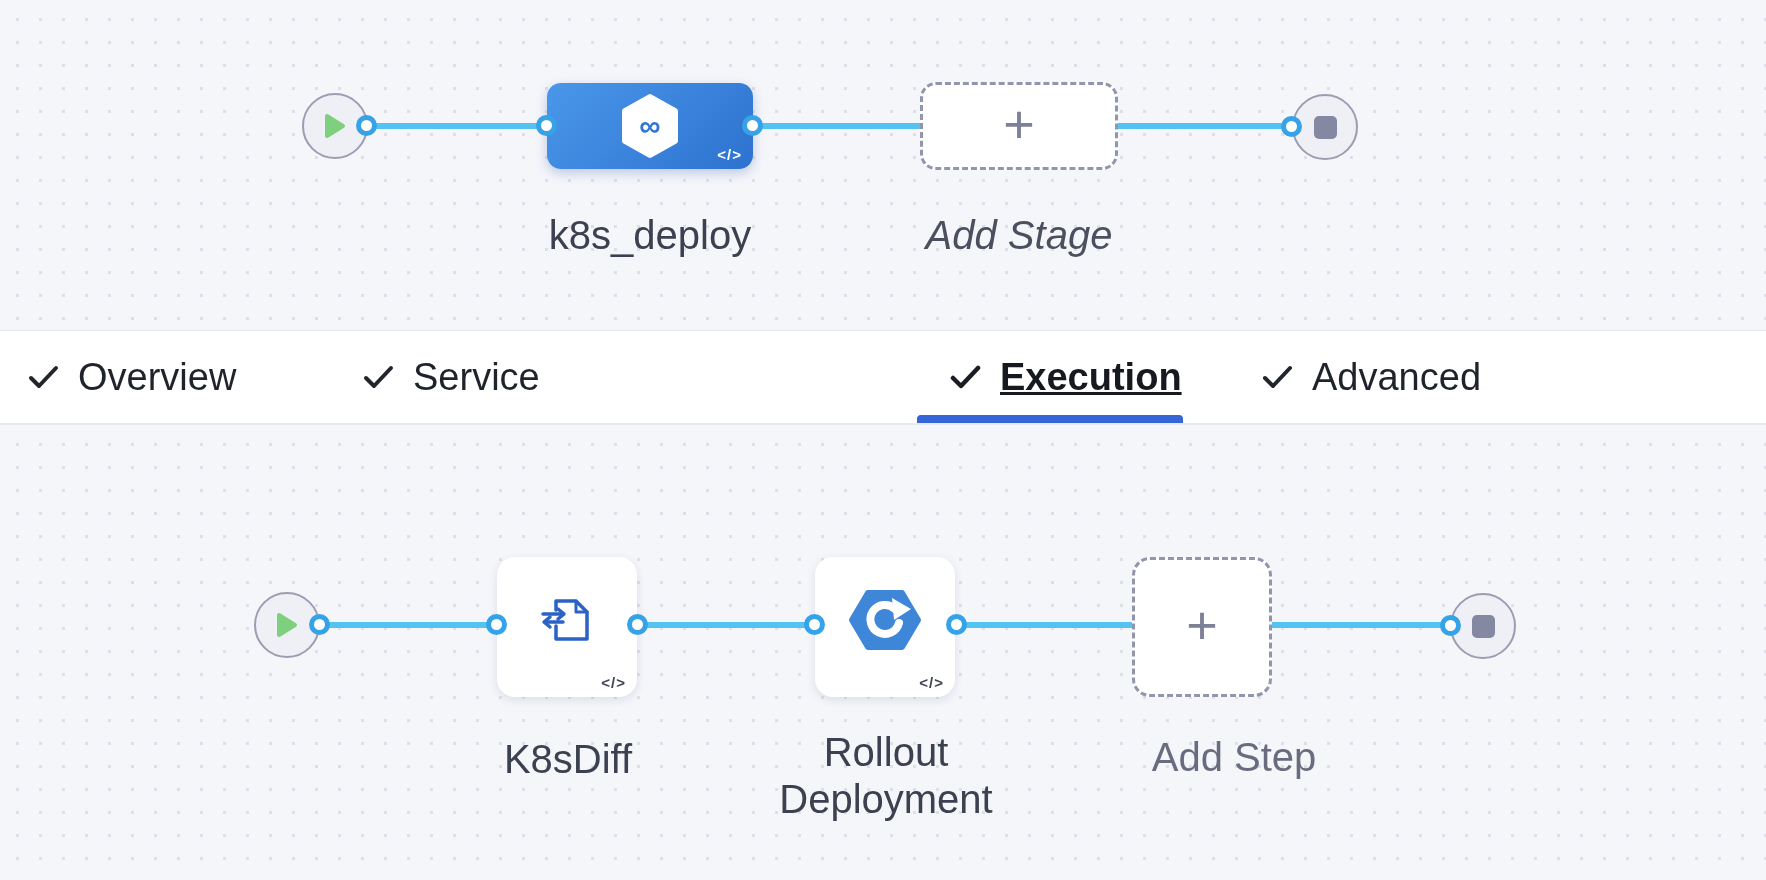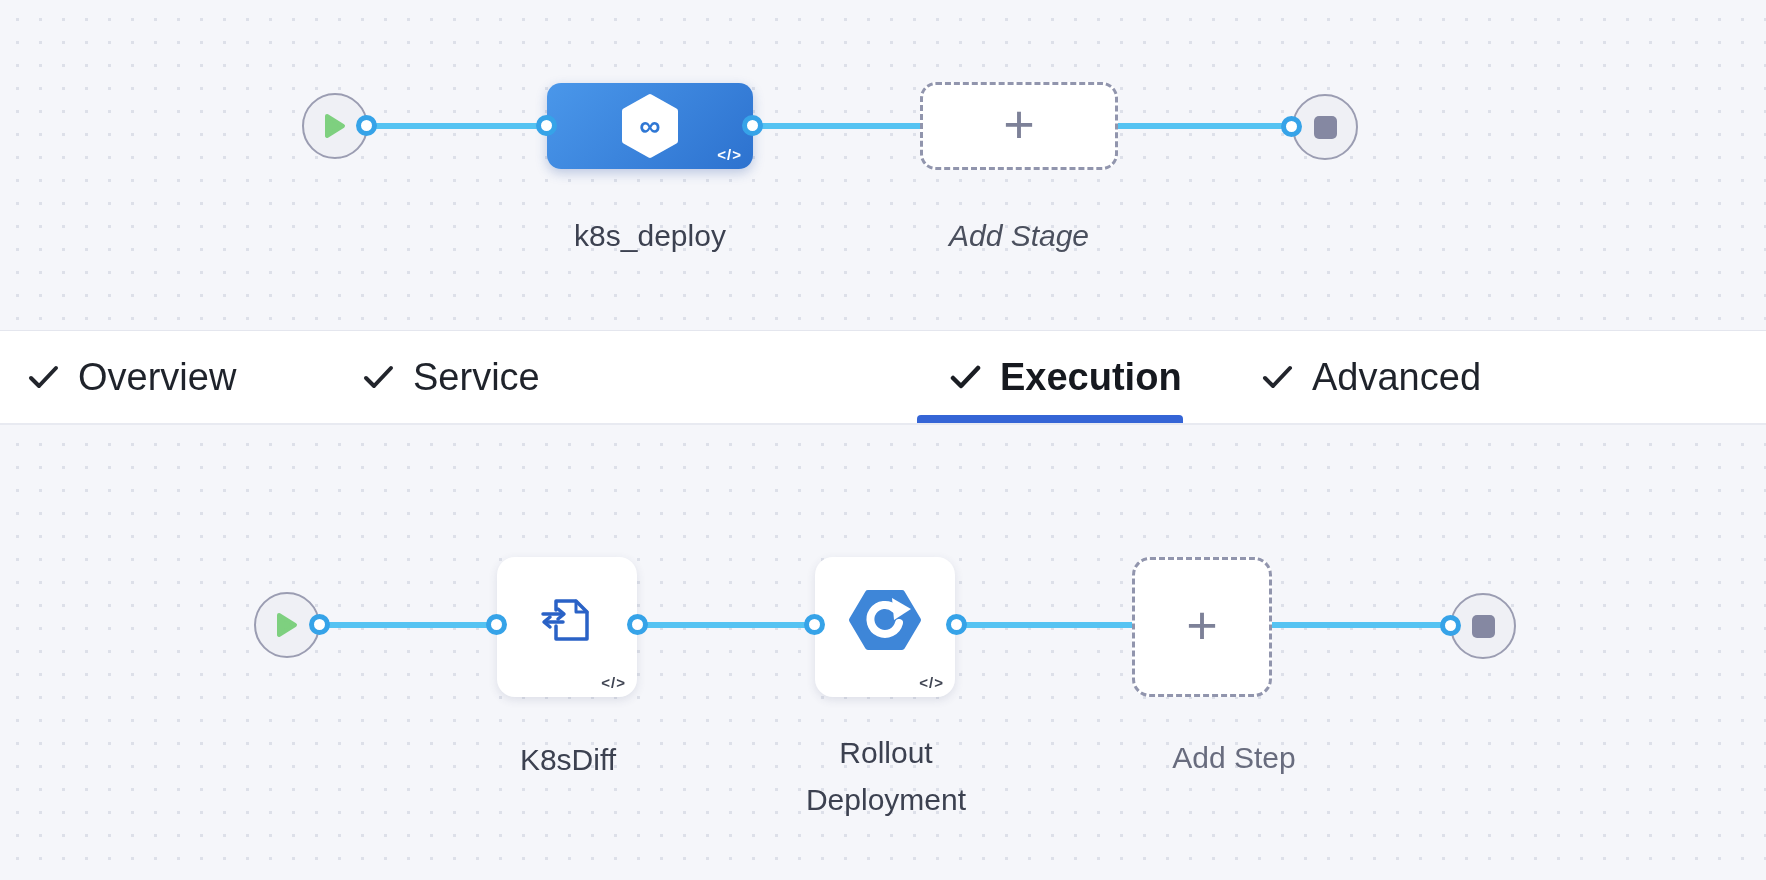--- a/index.html
+++ b/index.html
@@ -58,37 +58,37 @@
   .add-box {
     position:absolute; background:#ffffff; z-index:3;
     border:3px dashed #9195ad;
     display:flex; align-items:center; justify-content:center;
   }
   .plus-glyph { font-size:54px; font-weight:200; color:#7d8198; line-height:1; margin-top:-4px; }
 
   
   .node-label {
     position:absolute; width:300px; text-align:center; z-index:4;
-    font-size:30px; color:#3c4150; line-height:47px;
+    font-size:40px; color:#3c4150; line-height:47px;
   }
   .node-label.add-stage { color:#4b505e; }
   .node-label.add-step  { color:#686c7e; }
   .node-label.wrap { width:220px; }
 
   
   .tabbar {
     position:relative; width:1766px; height:94px; background:#ffffff;
     border-bottom:2px solid #e8eaf1; z-index:6;
   }
   .tab {
     position:absolute; top:0; height:92px;
     display:flex; align-items:center; gap:19px; cursor:pointer;
   }
   .tab-label { font-size:38px; color:#1f232b; }
-  .tab.active .tab-label { font-weight:bold; color:#16191f; }
+  .tab.active .tab-label { font-weight:bold; color:#16191f;text-decoration:underline; }
   .tab-underline {
     position:absolute; left:917px; bottom:0; width:266px; height:8px;
     background:#3565d6; border-radius:4px 4px 0 0;
   }
 </style>
 </head>
 <body>
 
 <div class="canvas canvas-top">
 

